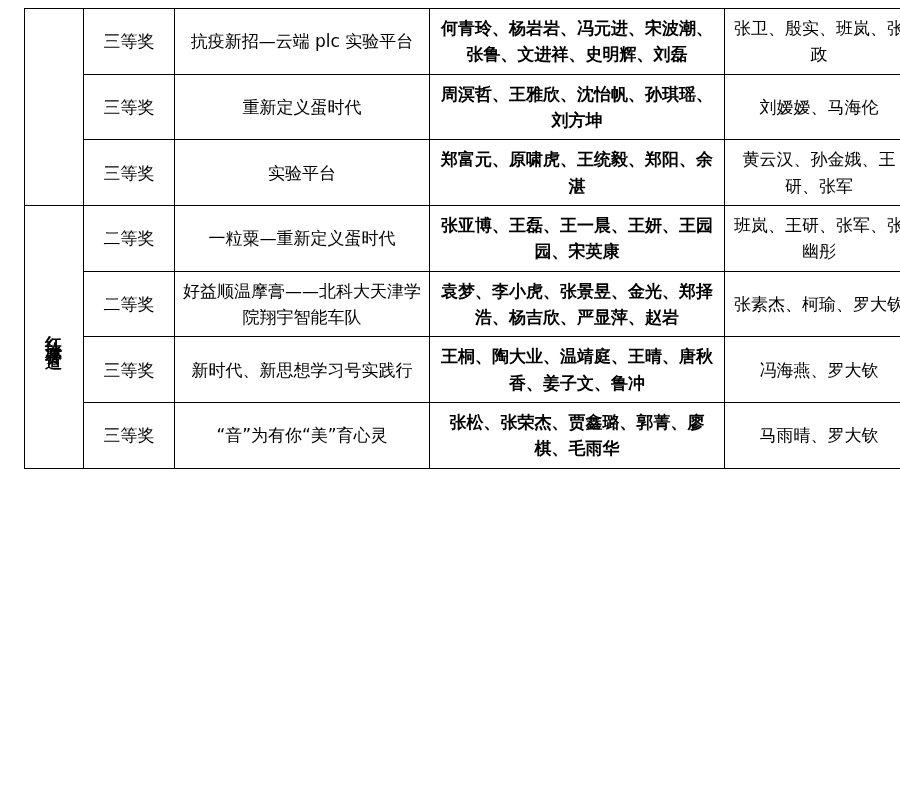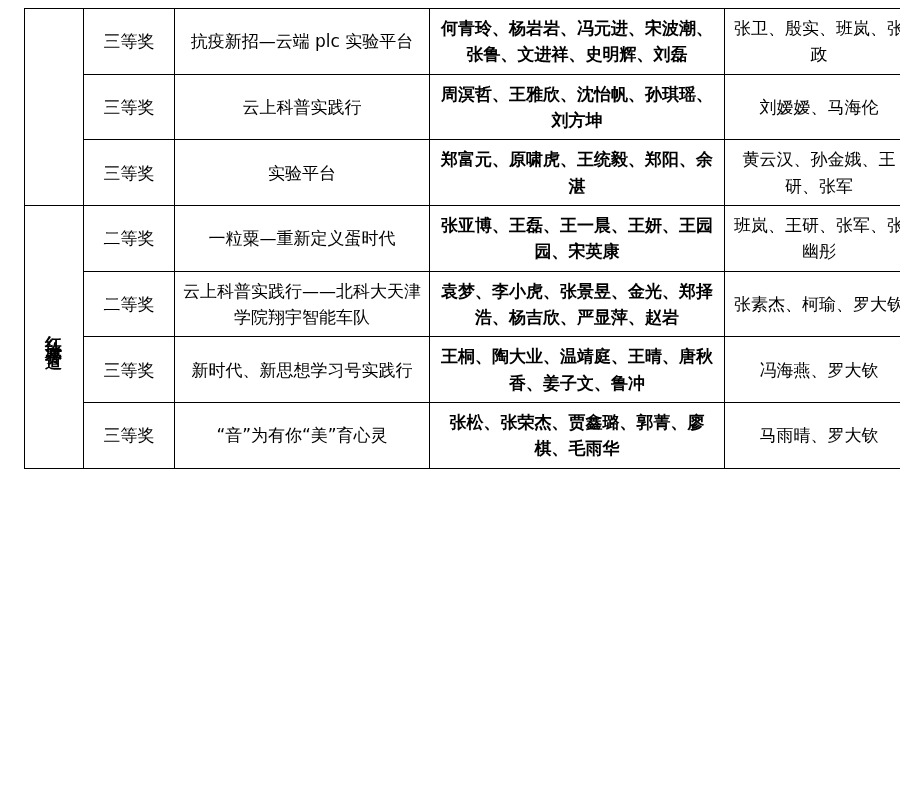--- a/index.html
+++ b/index.html
@@ -77,21 +77,21 @@
         <td class="track cell-empty" rowspan="3">
           <span class="vtext"></span>
         </td>
         <td class="prize">三等奖</td>
         <td class="title">抗疫新招—云端 plc 实验平台</td>
         <td class="members">何青玲、杨岩岩、冯元进、宋波潮、张鲁、文进祥、史明辉、刘磊</td>
         <td class="advisors">张卫、殷实、班岚、张政</td>
       </tr>
       <tr>
         <td class="prize">三等奖</td>
-        <td class="title">云上科普实践行</td>
+        <td class="title">重新定义蛋时代</td>
         <td class="members">周溟哲、王雅欣、沈怡帆、孙琪瑶、刘方坤</td>
         <td class="advisors">刘嫒嫒、马海伦</td>
       </tr>
       <tr>
         <td class="prize">三等奖</td>
         <td class="title">实验平台</td>
         <td class="members">郑富元、原啸虎、王统毅、郑阳、余湛</td>
         <td class="advisors">黄云汉、孙金娥、王研、张军</td>
       </tr>
 
@@ -99,21 +99,21 @@
         <td class="track" rowspan="4">
           <span class="vtext">红旅赛道</span>
         </td>
         <td class="prize">二等奖</td>
         <td class="title">一粒粟—重新定义蛋时代</td>
         <td class="members">张亚博、王磊、王一晨、王妍、王园园、宋英康</td>
         <td class="advisors">班岚、王研、张军、张幽彤</td>
       </tr>
       <tr>
         <td class="prize">二等奖</td>
-        <td class="title">云上科普实践行——北科大天津学院翔宇智能车队</td>
+        <td class="title">好益顺温摩膏——北科大天津学院翔宇智能车队</td>
         <td class="members">袁梦、李小虎、张景昱、金光、郑择浩、杨吉欣、严显萍、赵岩</td>
         <td class="advisors">张素杰、柯瑜、罗大钦</td>
       </tr>
       <tr>
         <td class="prize">三等奖</td>
         <td class="title">新时代、新思想学习号实践行</td>
         <td class="members">王桐、陶大业、温靖庭、王晴、唐秋香、姜子文、鲁冲</td>
         <td class="advisors">冯海燕、罗大钦</td>
       </tr>
       <tr>

